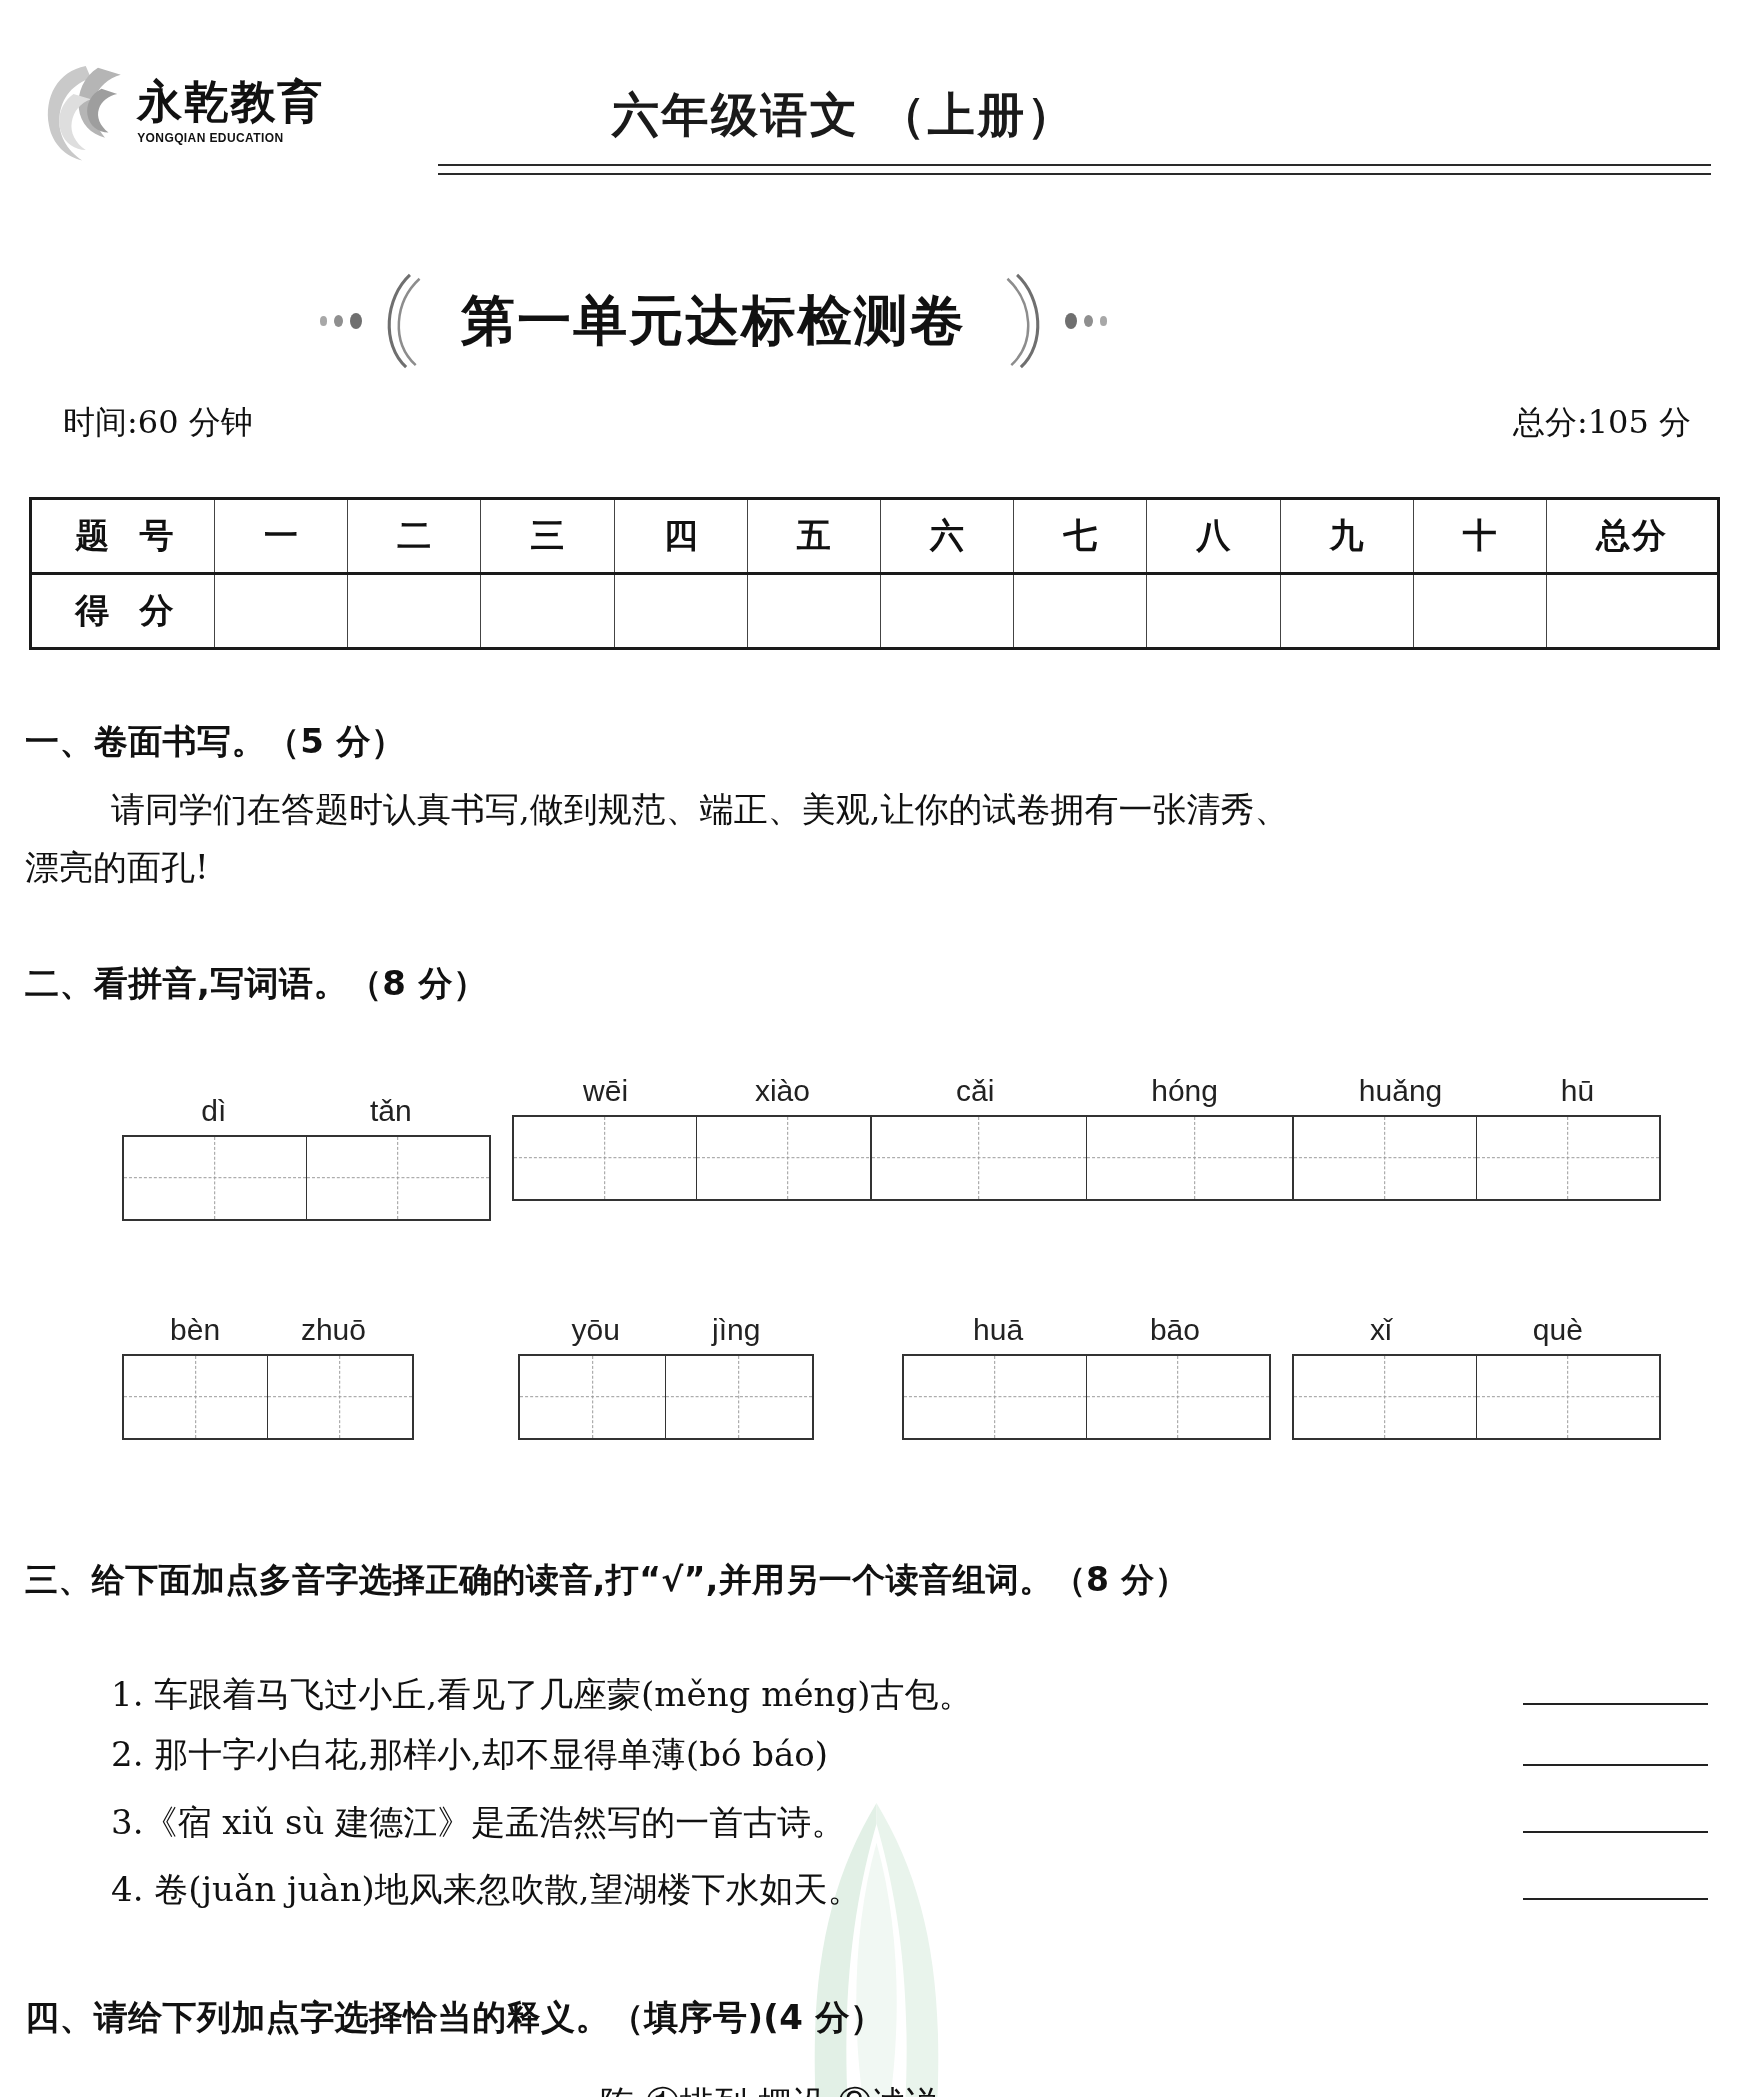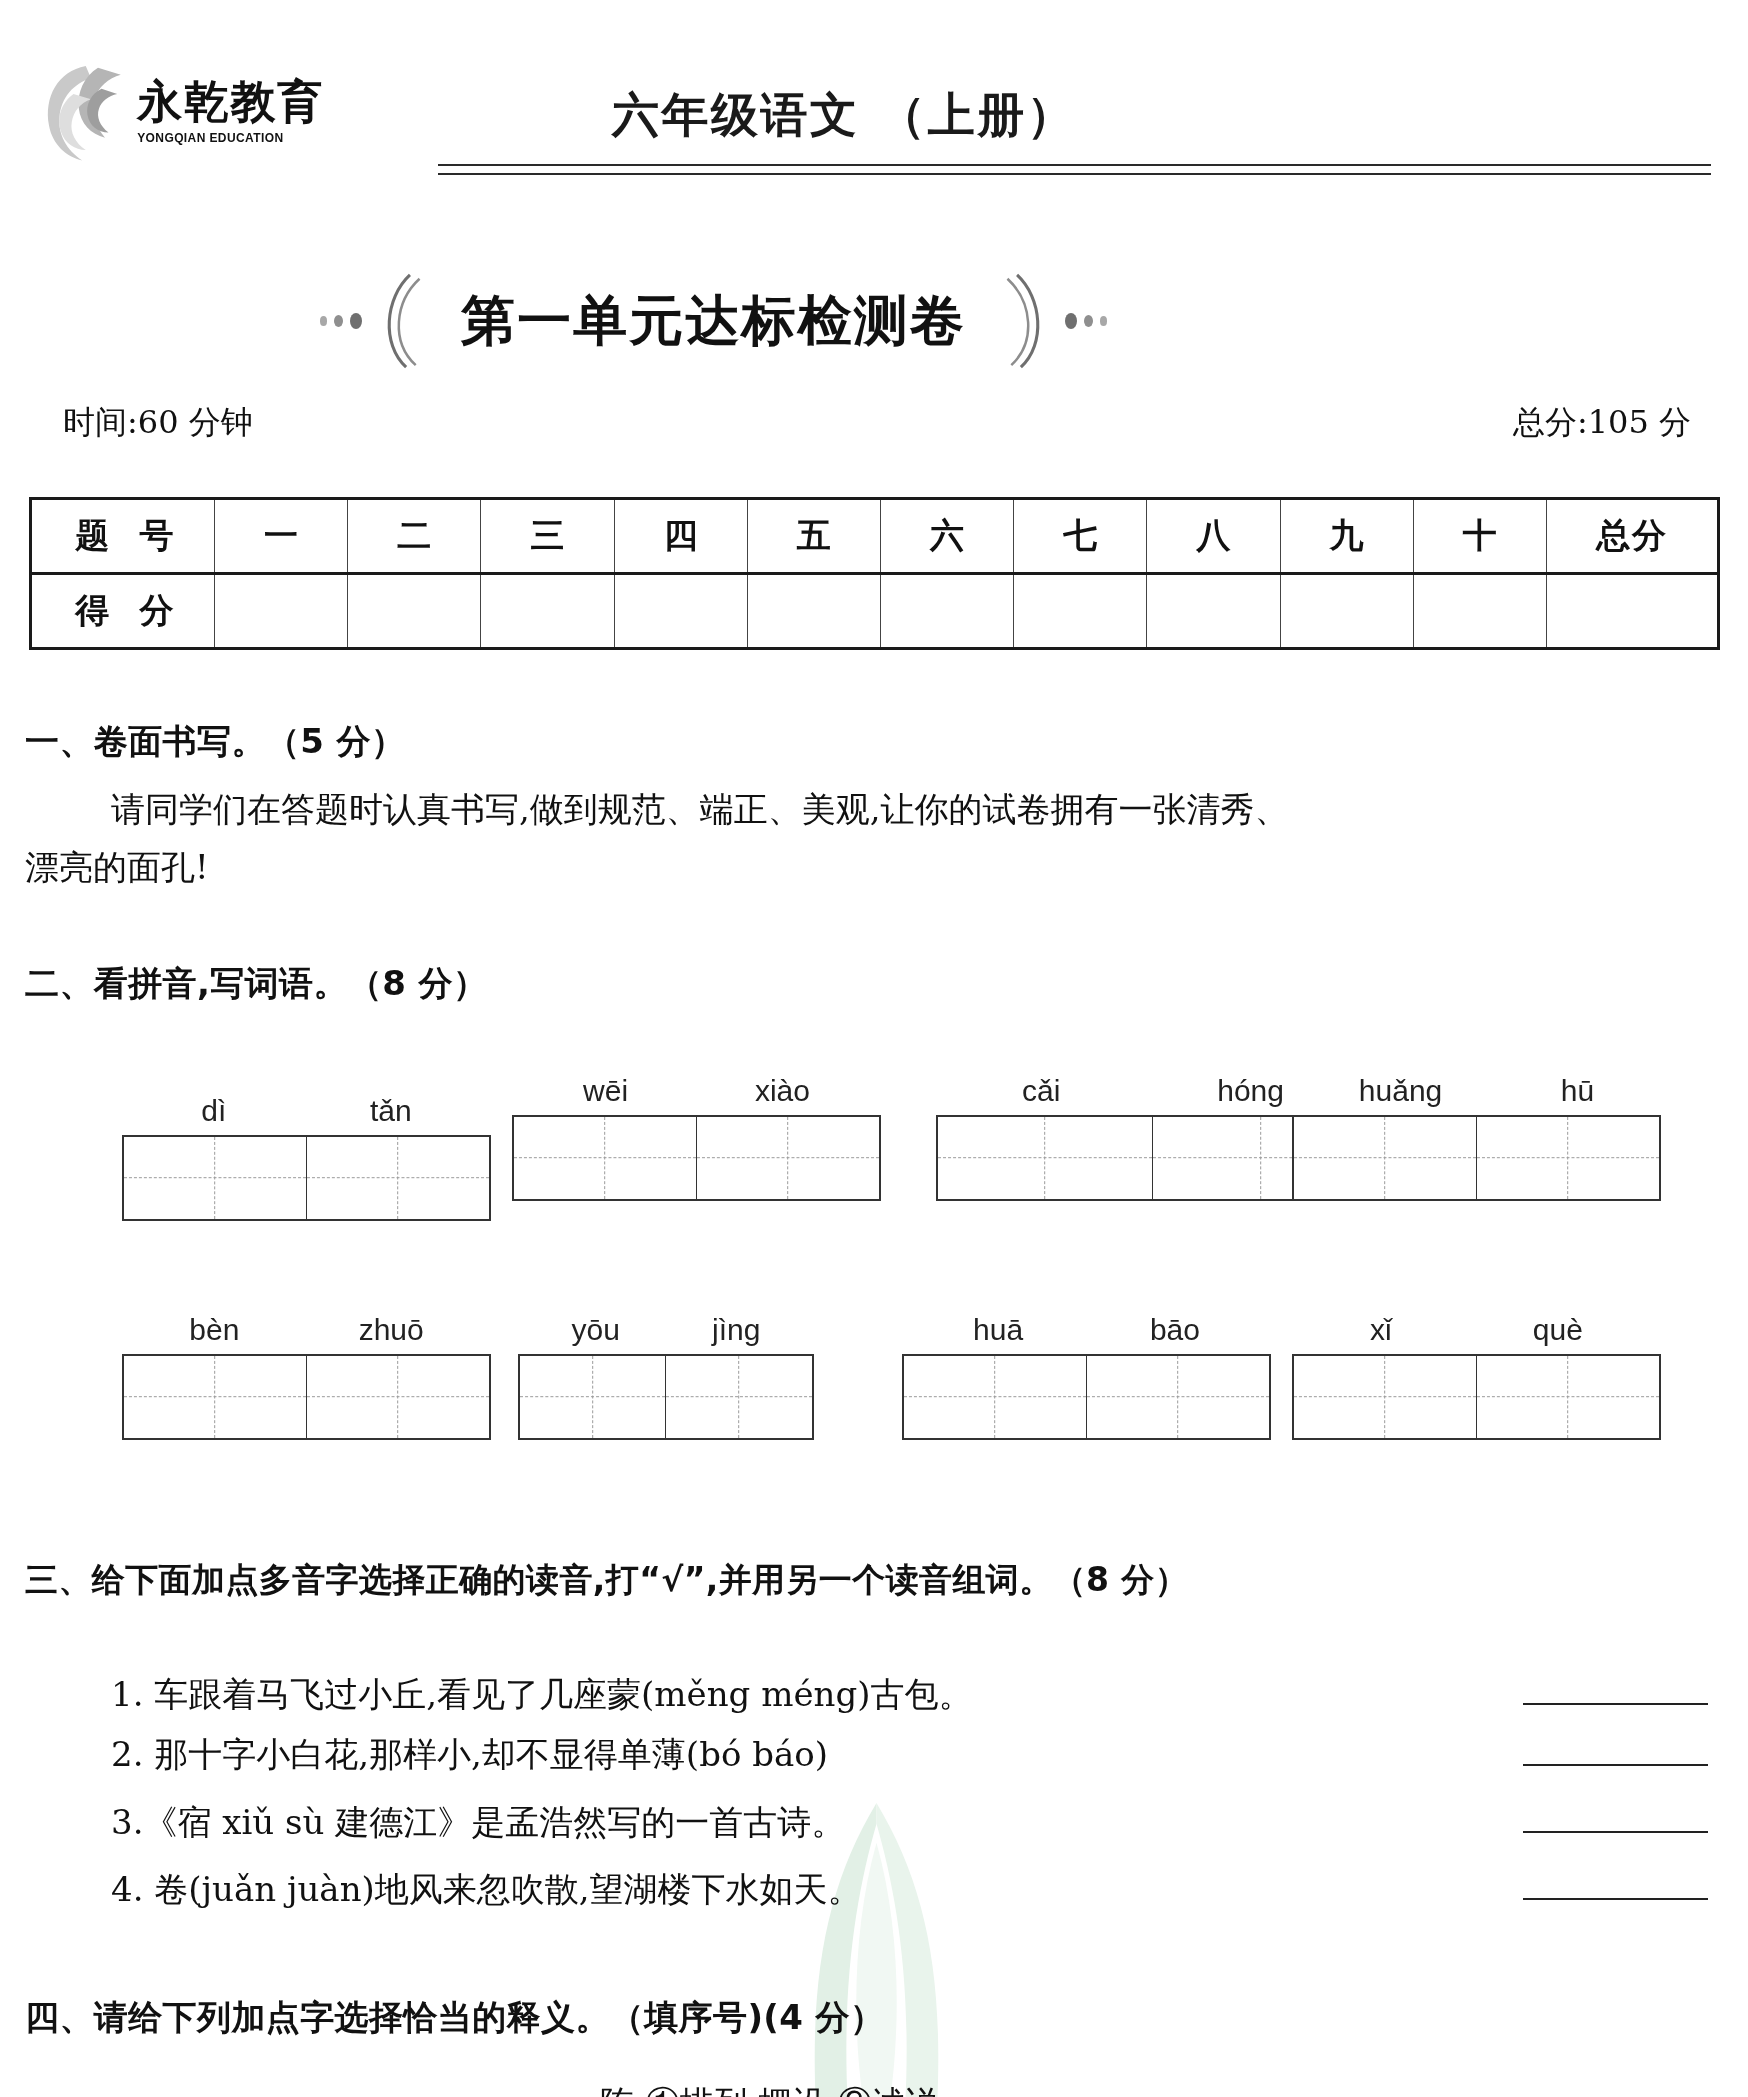--- a/index.html
+++ b/index.html
@@ -319,21 +319,21 @@
     <div class="pinyin-row">
       <span>wēi</span>
       <span>xiào</span>
     </div>
     <div class="tian-box">
       <div class="tian-cell"></div>
       <div class="tian-cell"></div>
     </div>
   </div>
 
-  <div class="pinyin-group" style="left:936px; top:1074px; width:434px;">
+  <div class="pinyin-group" style="left:870px; top:1074px; width:434px;">
     <div class="pinyin-row">
       <span>cǎi</span>
       <span>hóng</span>
     </div>
     <div class="tian-box">
       <div class="tian-cell"></div>
       <div class="tian-cell"></div>
     </div>
   </div>
 
@@ -341,21 +341,21 @@
     <div class="pinyin-row">
       <span>huǎng</span>
       <span>hū</span>
     </div>
     <div class="tian-box">
       <div class="tian-cell"></div>
       <div class="tian-cell"></div>
     </div>
   </div>
 
-  <div class="pinyin-group" style="left:122px; top:1313px; width:369px;">
+  <div class="pinyin-group" style="left:122px; top:1313px; width:292px;">
     <div class="pinyin-row">
       <span>bèn</span>
       <span>zhuō</span>
     </div>
     <div class="tian-box">
       <div class="tian-cell"></div>
       <div class="tian-cell"></div>
     </div>
   </div>
 

